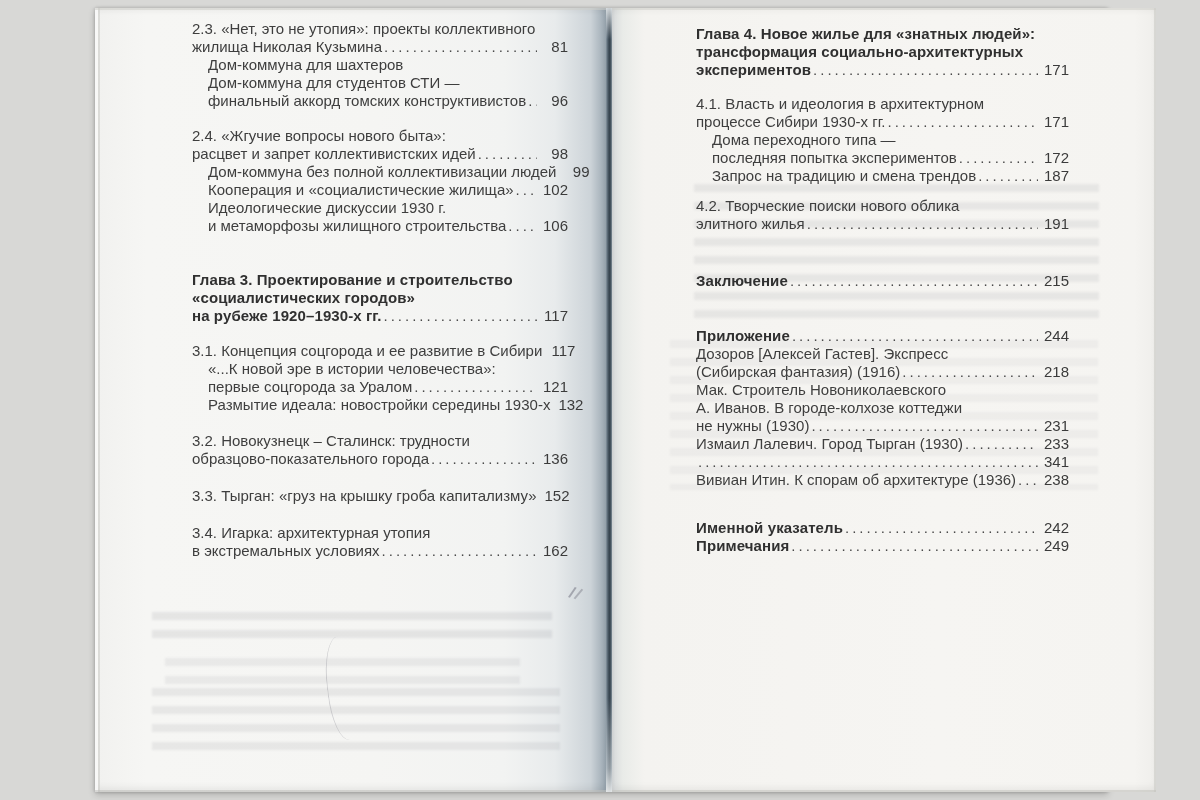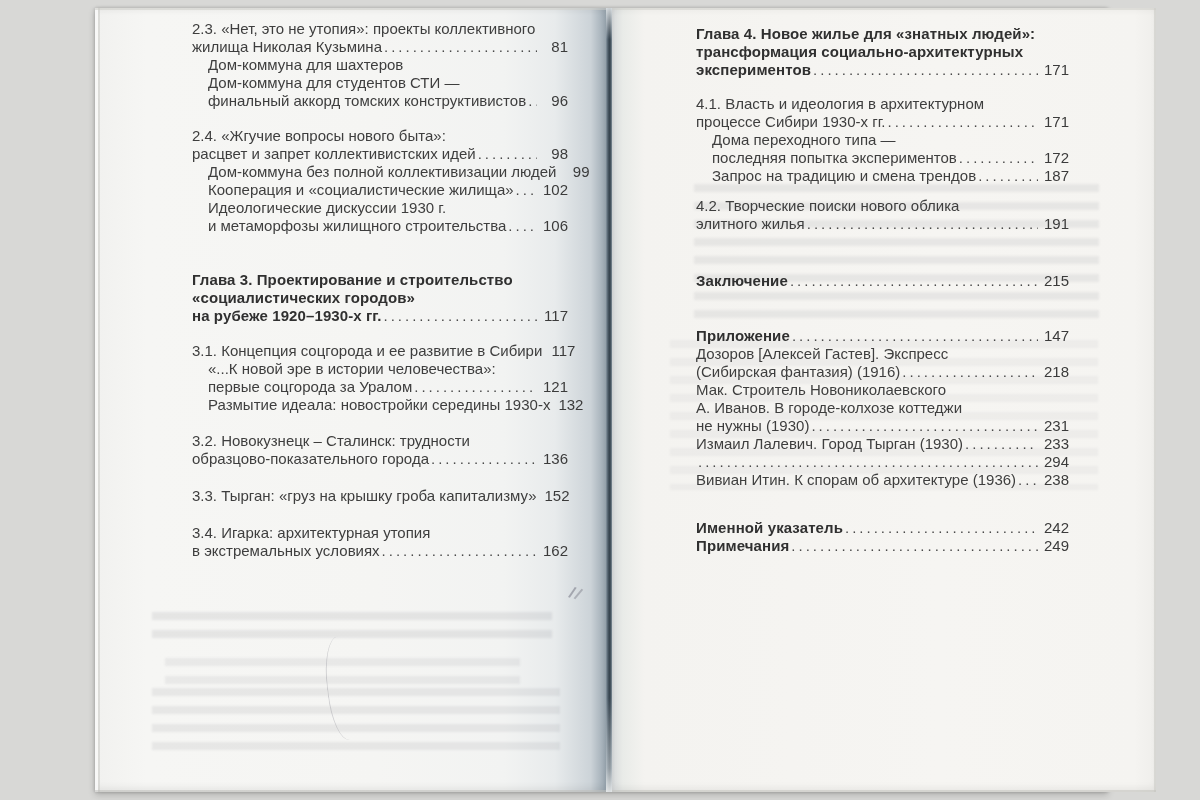--- a/index.html
+++ b/index.html
@@ -279,21 +279,21 @@
           <div class="toc-line bold">
             <span class="t">Заключение</span>
             <span class="dots"></span>
             <span class="num">215</span>
           </div>
         </div>
         <div class="toc-section">
           <div class="toc-line bold">
             <span class="t">Приложение</span>
             <span class="dots"></span>
-            <span class="num">147</span>
+            <span class="num">244</span>
           </div>
           <div class="toc-line">
             <span class="t">Дозоров [Алексей Гастев]. Экспресс</span>
           </div>
           <div class="toc-line">
             <span class="t">(Сибирская фантазия) (1916)</span>
             <span class="dots"></span>
             <span class="num">218</span>
           </div>
           <div class="toc-line">
@@ -307,21 +307,21 @@
             <span class="dots"></span>
             <span class="num">231</span>
           </div>
           <div class="toc-line">
             <span class="t">Измаил Лалевич. Город Тырган (1930)</span>
             <span class="dots"></span>
             <span class="num">233</span>
           </div>
           <div class="toc-line">
             <span class="dots"></span>
-            <span class="num">294</span>
+            <span class="num">341</span>
           </div>
           <div class="toc-line">
             <span class="t">Вивиан Итин. К спорам об архитектуре (1936)</span>
             <span class="dots"></span>
             <span class="num">238</span>
           </div>
         </div>
         <div class="toc-section">
           <div class="toc-line bold">
             <span class="t">Именной указатель</span>

